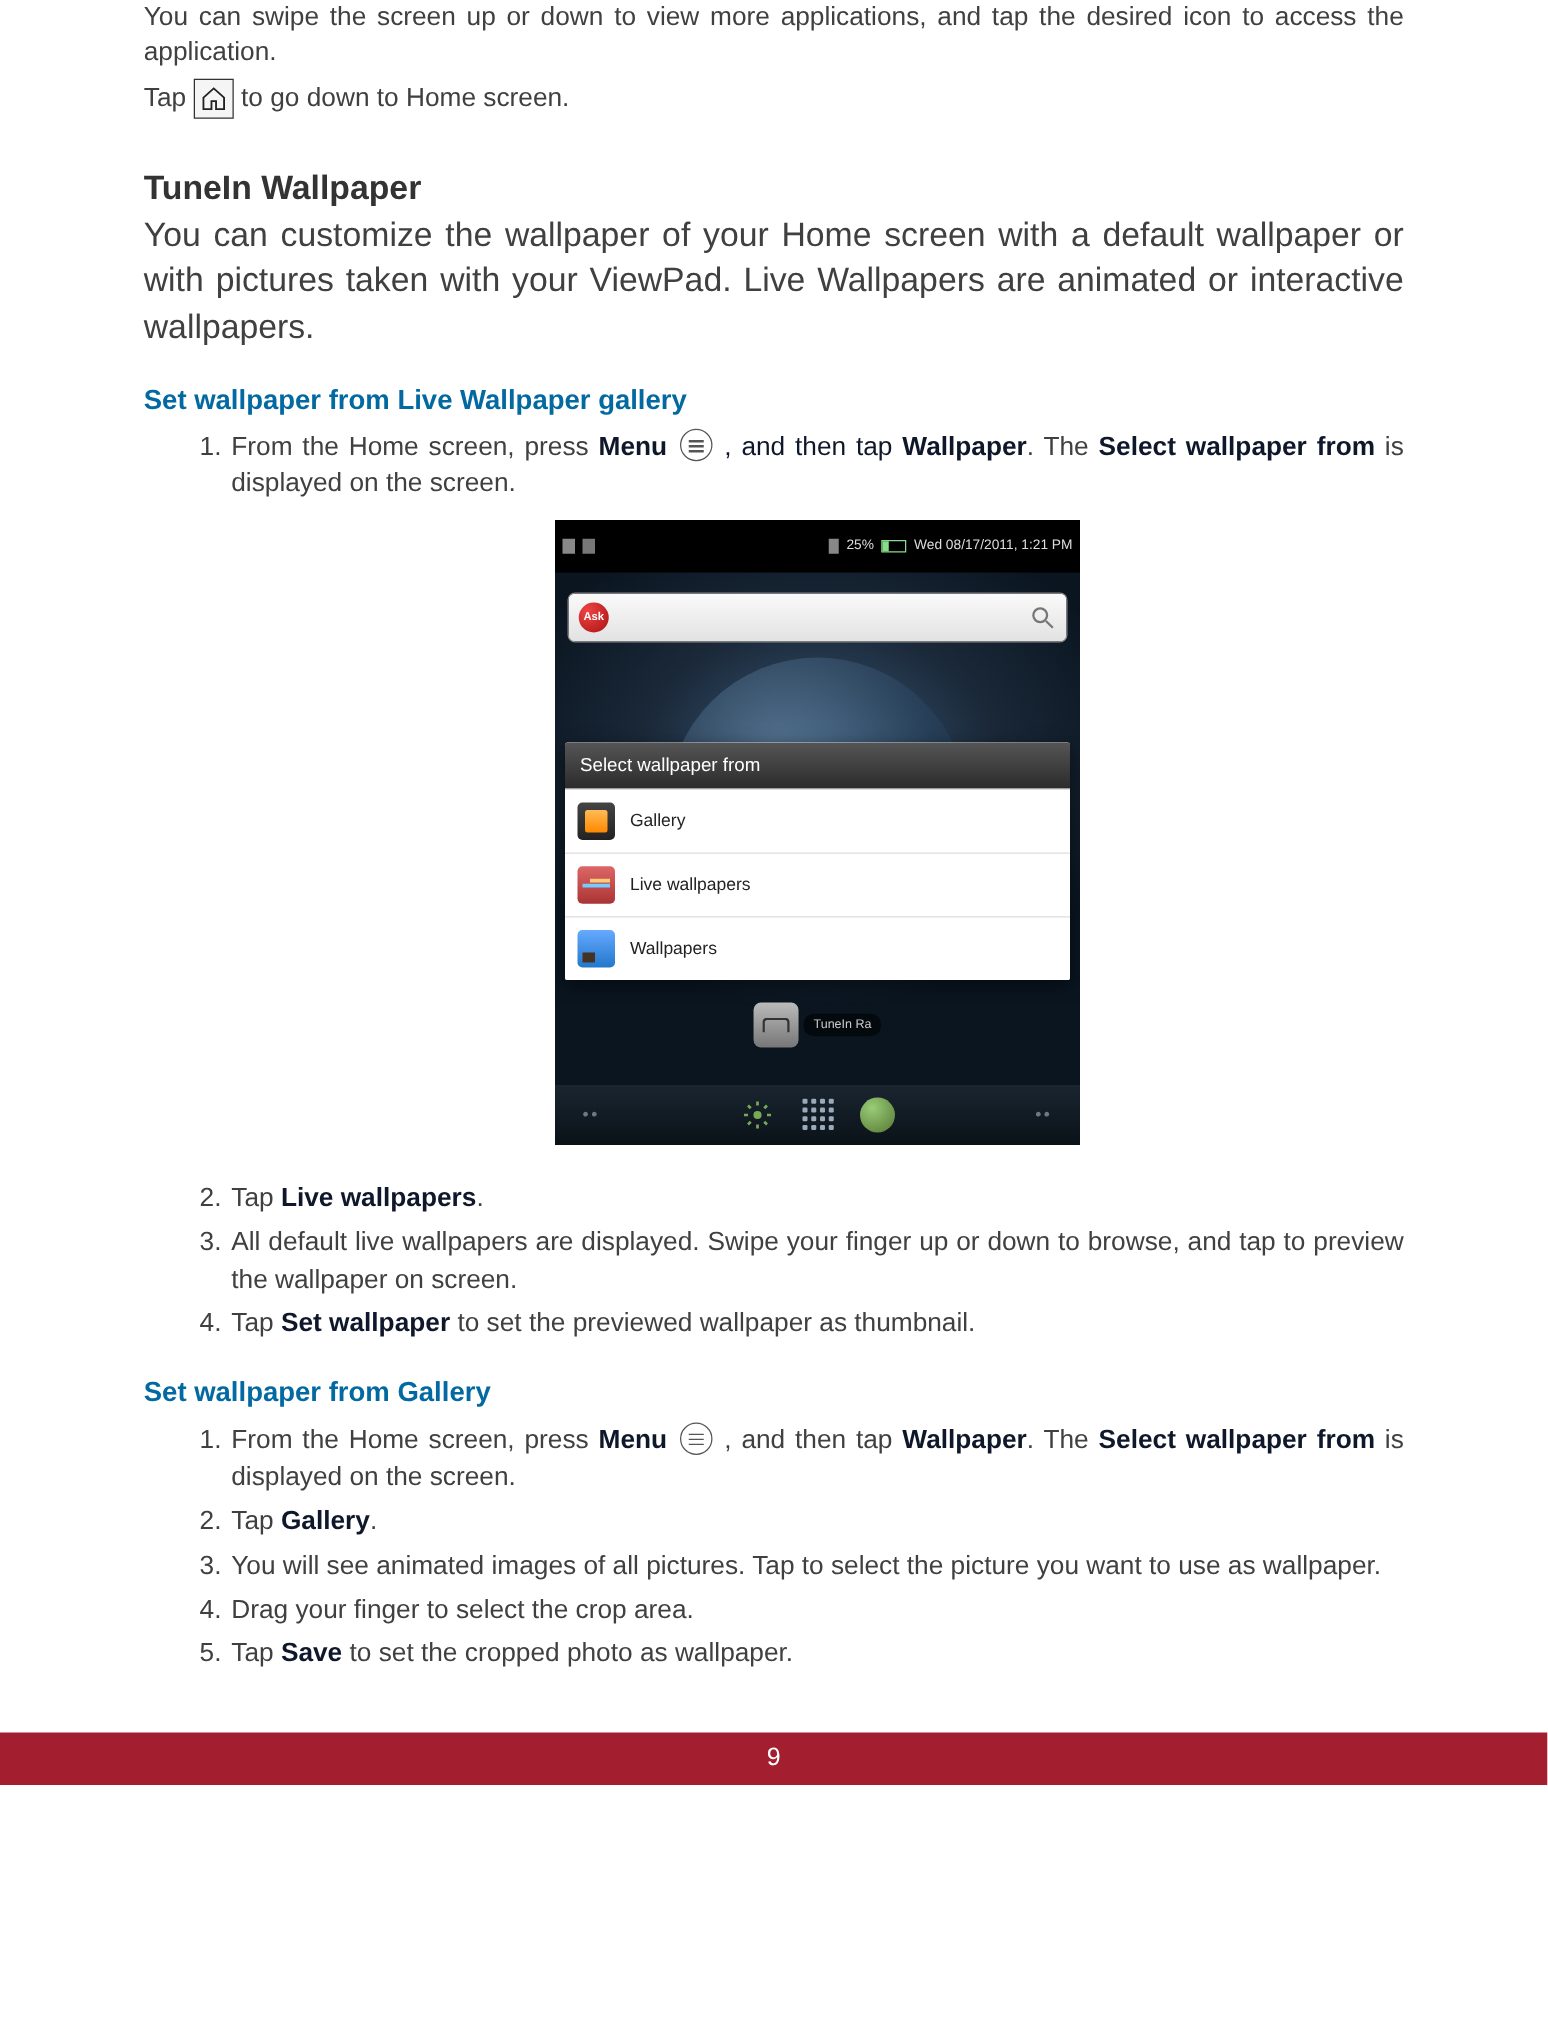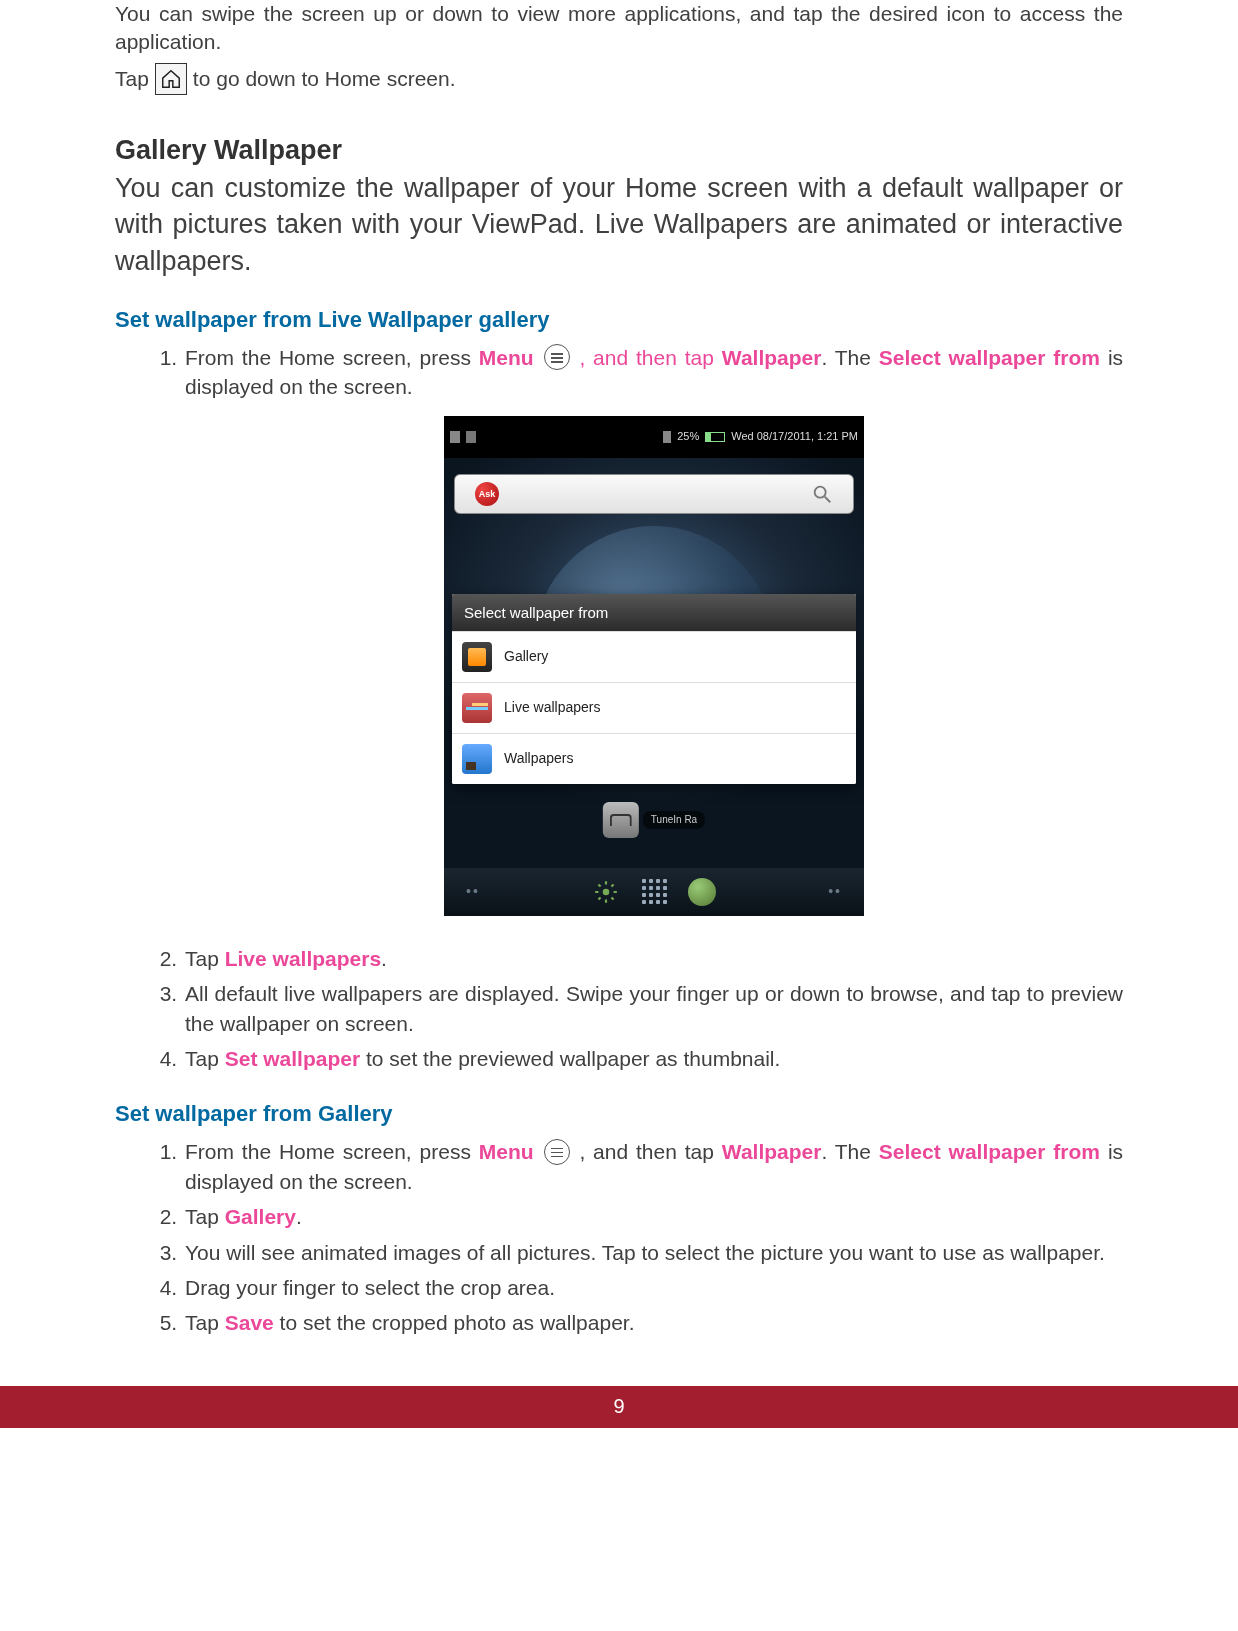--- a/index.html
+++ b/index.html
@@ -61,21 +61,21 @@
     padding-left: 68px;
     font-size: 21px;
     line-height: 1.4;
     color: #404040;
   }
   ol.steps li {
     margin-bottom: 6px;
     text-align: justify;
     padding-left: 2px;
   }
-  .b { font-weight: bold; color: #ec4899; }
+  .b { font-weight: bold; color: #0f172a; }
   .menu-icon {
     display: inline-flex;
     width: 26px;
     height: 26px;
     border-radius: 50%;
     border: 1.5px solid #555;
     align-items: center;
     justify-content: center;
     vertical-align: middle;
     margin: 0 2px;
@@ -124,21 +124,21 @@
   .sb-batt::after{content:""; position:absolute; left:0; top:0; bottom:0; width:25%; background:#8d8;}
 
   .searchbar {
     margin: 16px 10px 0 10px;
     height: 40px;
     background: linear-gradient(#fafafa,#e2e2e2);
     border-radius: 6px;
     border: 1px solid #888;
     display: flex;
     align-items: center;
-    padding: 0 20px;
+    padding: 0 8px;
     gap: 8px;
   }
   .ask-badge {
     width: 24px; height:24px; border-radius:50%;
     background: radial-gradient(circle at 30% 30%, #e44, #a11);
     color:#fff; font-size:9px; font-weight:bold;
     display:flex; align-items:center; justify-content:center;
   }
   .search-field { flex:1; height:26px; }
   .mag { width:22px; height:22px; }
@@ -248,21 +248,21 @@
   <div class="tap-line">
     <span>Tap</span>
     <span class="home-icon-box">
       <svg viewBox="0 0 24 24">
           <path d="M3 11 L12 3 L21 11 L21 21 L14 21 L14 14 L10 14 L10 21 L3 21 Z" fill="none" stroke="#222" stroke-width="1.6"></path>
         </svg>
     </span>
     <span>to go down to Home screen.</span>
   </div>
 
-  <h2 class="section-title">Gallery Wallpaper</h2>
+  <h2 class="section-title">TuneIn Wallpaper</h2>
   <p class="section-desc">You can customize the wallpaper of your Home screen with a default wallpaper or with pictures taken with your ViewPad. Live Wallpapers are animated or interactive wallpapers.</p>
 
   <h3 class="sub-title">Set wallpaper from Live Wallpaper gallery</h3>
   <ol class="steps">
     <li>
       <span>From the Home screen, press </span><span class="b">Menu</span>
       <span class="menu-icon">
           <span class="bar b1"></span>
           <span class="bar b2"></span>
           <span class="bar b3"></span>

